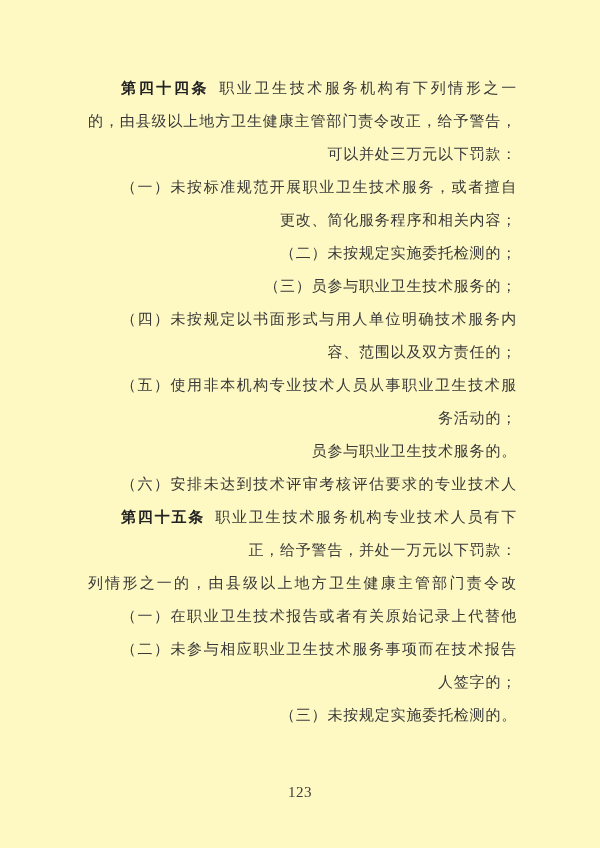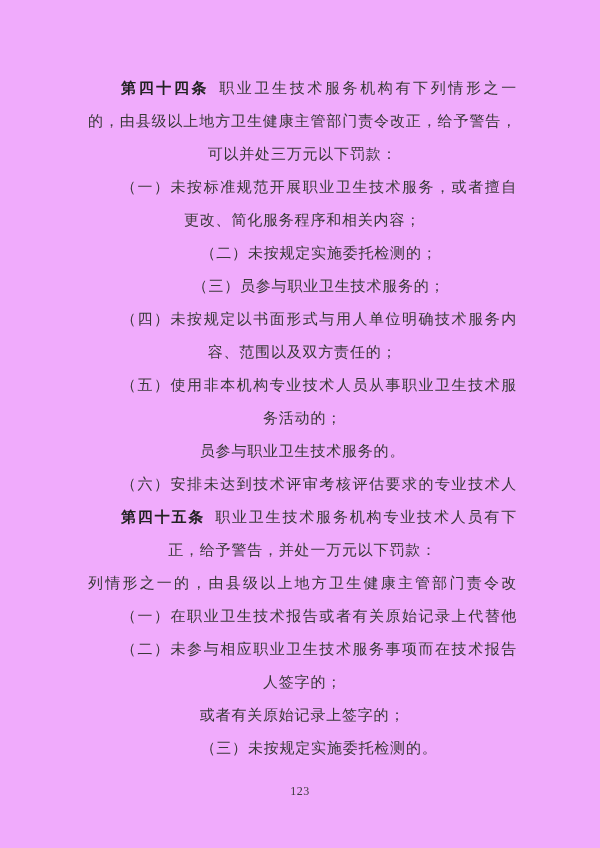--- a/index.html
+++ b/index.html
@@ -4,57 +4,57 @@
 <style>
   html, body {
     margin: 0;
     padding: 0;
     background: #ffffff;
   }
   .page {
     position: relative;
     width: 600px;
     height: 848px;
-    background: #f0abfc;
+    background: #fef9c3;
     overflow: hidden;
     font-family: "Liberation Serif", serif;
   }
   .text-block {
     position: absolute;
     left: 88px;
     top: 72px;
     width: 429px;
     font-size: 15px;
     letter-spacing: 0.8px;
     color: #383838;
   }
   .line {
     height: 33px;
     line-height: 33px;
-    text-align: center;
+    text-align: right;
   }
   .line.indent {
     padding-left: 33px;
   }
   .line.fill {
     text-align: justify;
     text-align-last: justify;
   }
   .term {
     font-weight: 700;
     color: #222222;
     margin-right: 10px;
   }
   .page-number {
     position: absolute;
     left: 0;
     top: 784px;
     width: 100%;
     text-align: center;
-    font-size: 12px;
+    font-size: 15px;
     letter-spacing: 0.5px;
     color: #3c3c3c;
   }
 </style>
 </head>
 <body>
 
 <div class="page">
   <div class="text-block">
       <div class="line indent fill"><span class="term">第四十四条</span><span>职业卫生技术服务机构有下列情形之一</span></div>
@@ -69,17 +69,16 @@
       <div class="line indent fill"><span>（五）使用非本机构专业技术人员从事职业卫生技术服</span></div>
       <div class="line"><span>务活动的；</span></div>
       <div class="line"><span>员参与职业卫生技术服务的。</span></div>
       <div class="line indent fill"><span>（六）安排未达到技术评审考核评估要求的专业技术人</span></div>
       <div class="line indent fill"><span class="term">第四十五条</span><span>职业卫生技术服务机构专业技术人员有下</span></div>
       <div class="line"><span>正，给予警告，并处一万元以下罚款：</span></div>
       <div class="line fill"><span>列情形之一的，由县级以上地方卫生健康主管部门责令改</span></div>
       <div class="line indent fill"><span>（一）在职业卫生技术报告或者有关原始记录上代替他</span></div>
       <div class="line indent fill"><span>（二）未参与相应职业卫生技术服务事项而在技术报告</span></div>
       <div class="line"><span>人签字的；</span></div>
-      <div class="line"><span>或者有关原始记录上签字的；</span></div>
       <div class="line indent"><span>（三）未按规定实施委托检测的。</span></div>
     </div>
   <div class="page-number">123</div>
 </div>
 
 </body></html>

